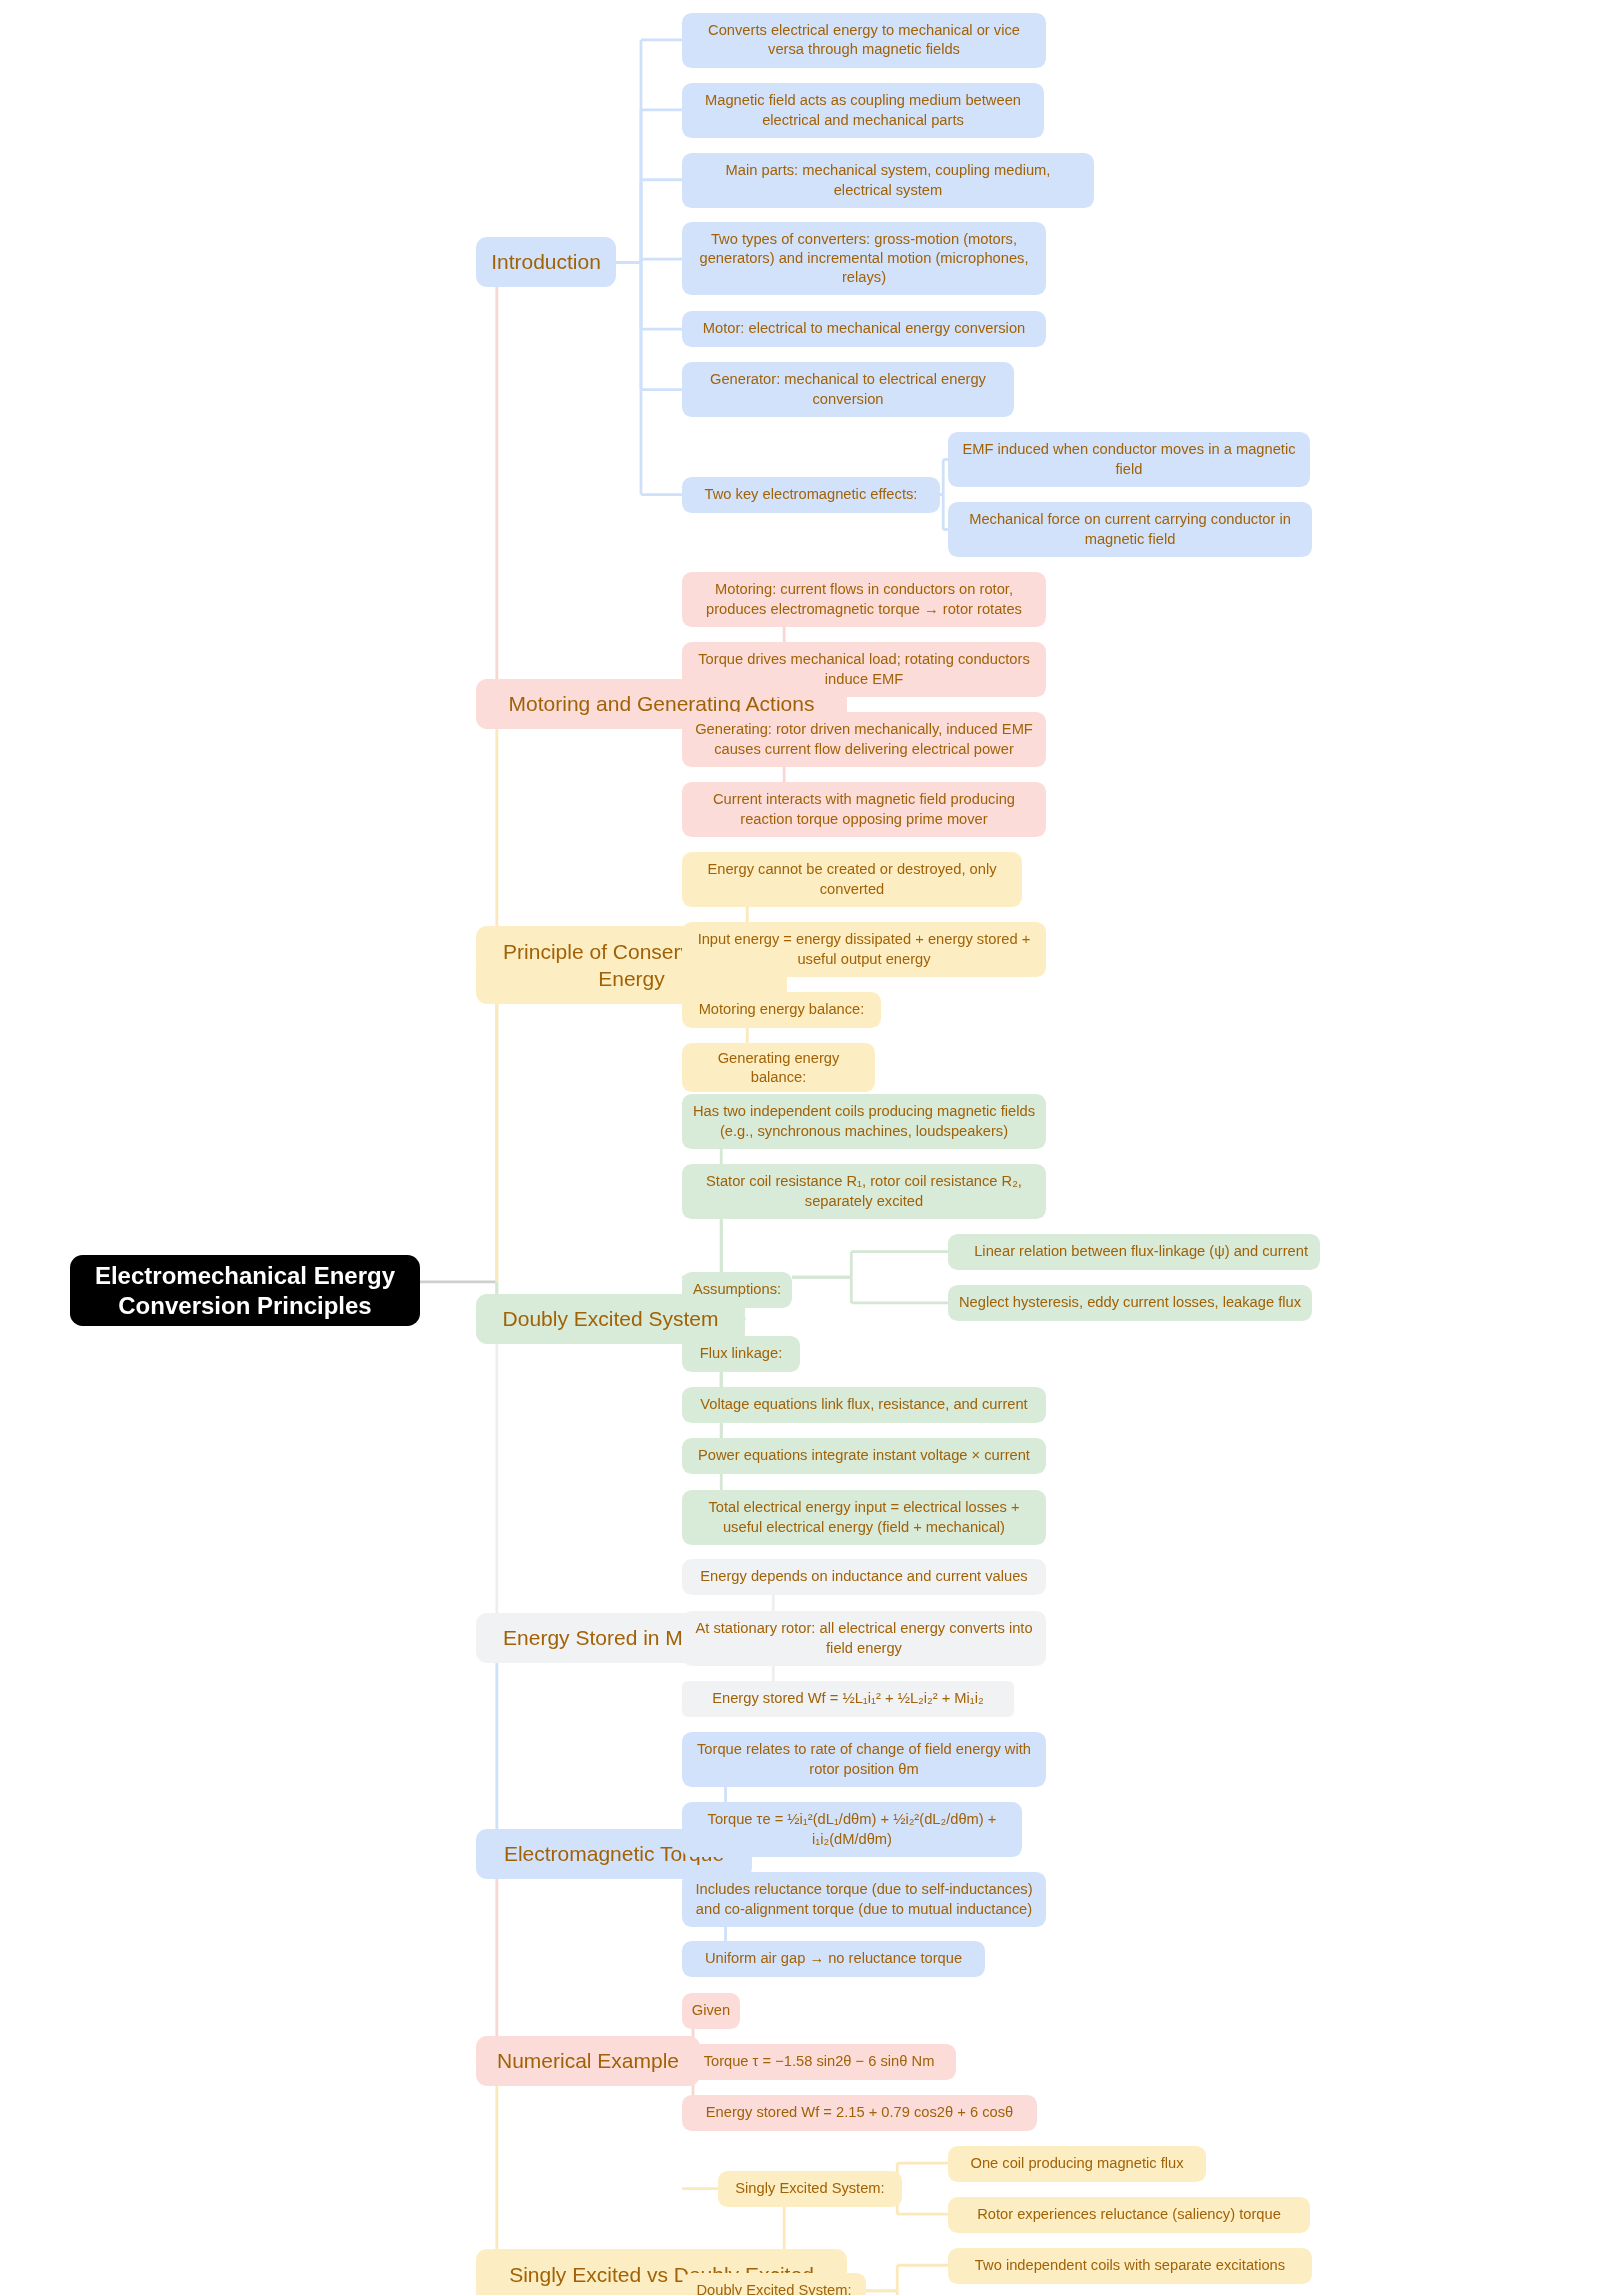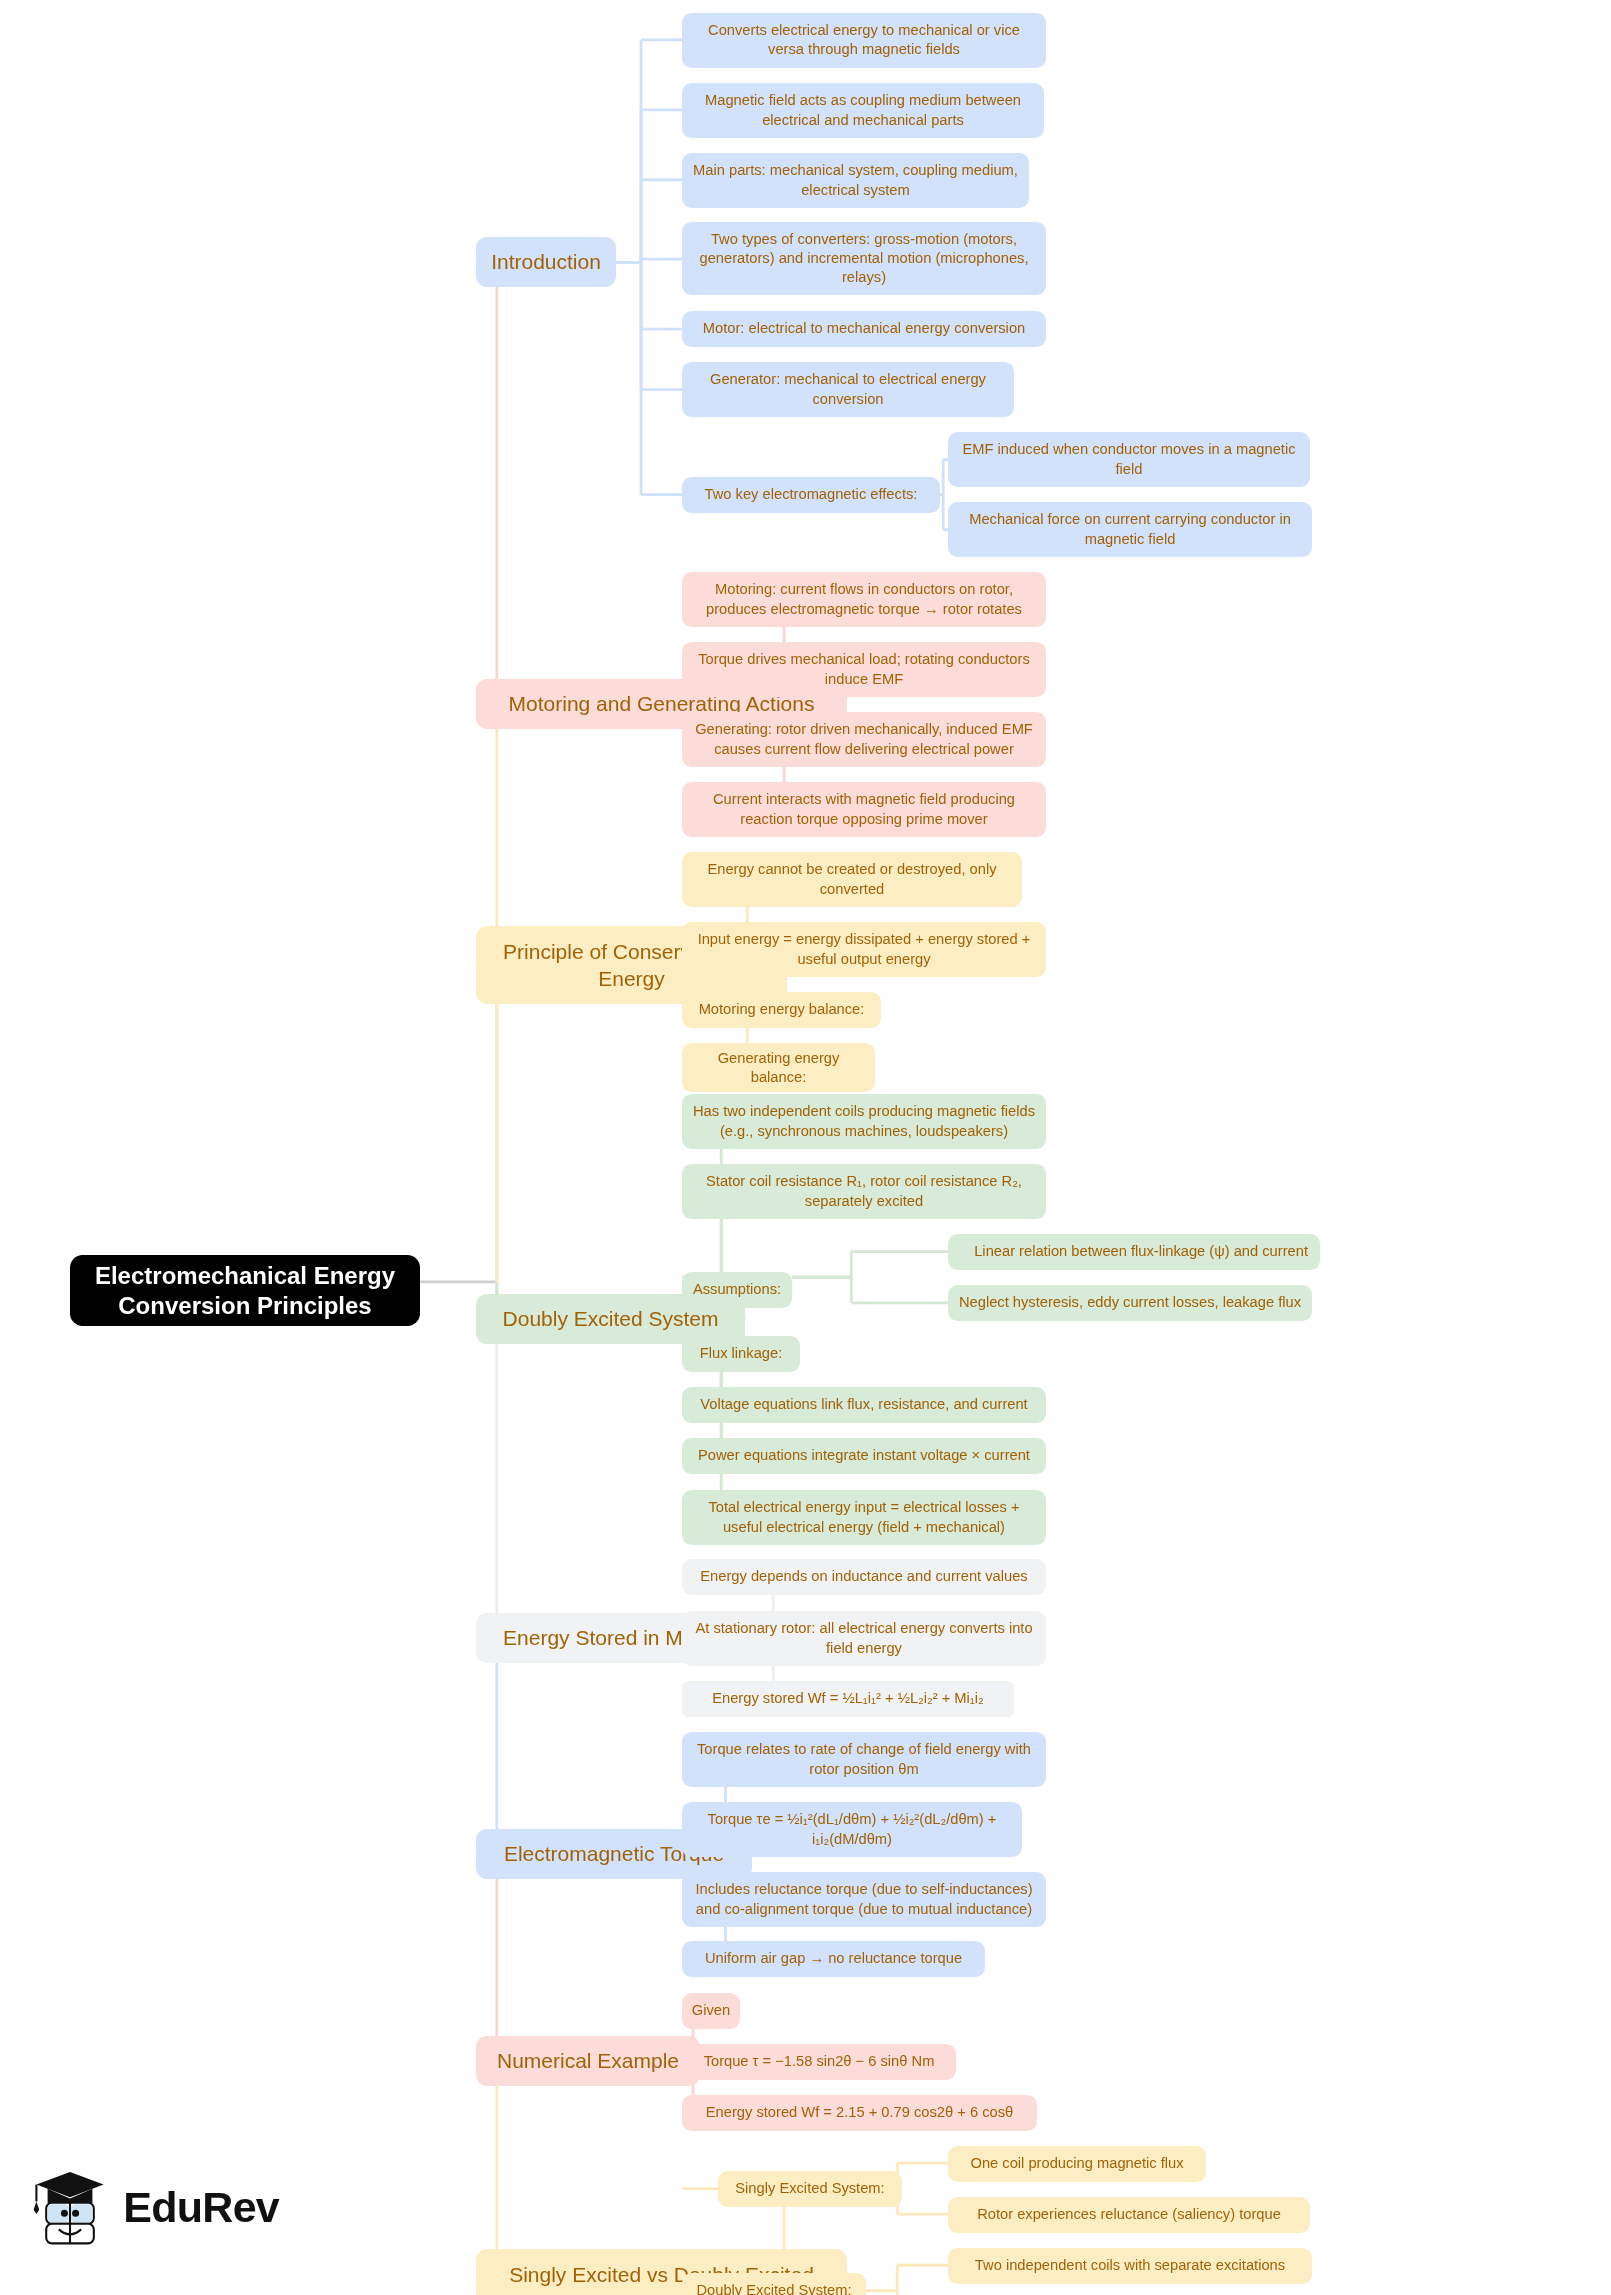--- a/index.html
+++ b/index.html
@@ -223,21 +223,21 @@
       <path d="M1120.7,3398 L975,3398" stroke="#fbe9bc" stroke-width="4" fill="none" stroke-linecap="butt"></path>
     </svg>
   <div id="nodes">
       <div class="node root" style="left: 70px; top: 1255px; width: 350px; min-height: 55px;">Electromechanical Energy
 Conversion Principles</div>
       <div class="node l1 c-blue" style="left: 476px; top: 237px; width: 140px; min-height: 50px;">Introduction</div>
       <div class="node l2 c-blue" style="left: 682px; top: 12.6px; width: 364px; min-height: 55px;">Converts electrical energy to mechanical or vice
 versa through magnetic fields</div>
       <div class="node l2 c-blue" style="left: 682px; top: 83px; width: 362px; min-height: 55px;">Magnetic field acts as coupling medium between
 electrical and mechanical parts</div>
-      <div class="node l2 c-blue" style="left: 682px; top: 153px; width: 347px; min-height: 55px;">Main parts: mechanical system, coupling medium,
+      <div class="node l2 c-blue" style="left: 682px; top: 153px; width: 412px; min-height: 55px;">Main parts: mechanical system, coupling medium,
 electrical system</div>
       <div class="node l2 c-blue" style="left: 682px; top: 222px; width: 364px; min-height: 73px;">Two types of converters: gross-motion (motors,
 generators) and incremental motion (microphones,
 relays)</div>
       <div class="node l2 c-blue" style="left: 682px; top: 311px; width: 364px; min-height: 36px;">Motor: electrical to mechanical energy conversion</div>
       <div class="node l2 c-blue" style="left: 682px; top: 362px; width: 332px; min-height: 55px;">Generator: mechanical to electrical energy
 conversion</div>
       <div class="node l2 c-blue" style="left: 682px; top: 477px; width: 258px; min-height: 36px;">Two key electromagnetic effects:</div>
       <div class="node l3 c-blue" style="left: 948px; top: 432px; width: 362px; min-height: 55px;">EMF induced when conductor moves in a magnetic
 field</div>
@@ -292,31 +292,14 @@
       <div class="node l2 c-pink" style="left: 682px; top: 2095px; width: 355px; min-height: 36px;">Energy stored Wf = 2.15 + 0.79 cos2θ + 6 cosθ</div>
       <div class="node l1 c-yellow" style="left: 476px; top: 2249px; width: 371px; min-height: 78px;">Singly Excited vs Doubly Excited
 Systems</div>
       <div class="node l2 c-yellow" style="left: 718px; top: 2171px; width: 184px; min-height: 36px;">Singly Excited System:</div>
       <div class="node l3 c-yellow" style="left: 948px; top: 2146px; width: 258px; min-height: 36px;">One coil producing magnetic flux</div>
       <div class="node l3 c-yellow" style="left: 948px; top: 2197px; width: 362px; min-height: 36px;">Rotor experiences reluctance (saliency) torque</div>
       <div class="node l2 c-yellow" style="left: 682px; top: 2273px; width: 184px; min-height: 36px;">Doubly Excited System:</div>
       <div class="node l3 c-yellow" style="left: 948px; top: 2248px; width: 364px; min-height: 36px;">Two independent coils with separate excitations</div>
     </div>
 
-  <div class="logo">
-    <svg class="logo-mark" viewBox="0 0 120 120">
-      <path d="M12 28 L60 10 L108 28 L60 46 Z" fill="#111"></path>
-      <path d="M28 34 L28 54 Q60 70 92 54 L92 34 L60 48 Z" fill="#111"></path>
-      <path d="M12 28 L12 52" stroke="#111" stroke-width="3" fill="none"></path>
-      <path d="M12 52 l-4 12 l4 6 l4 -6 z" fill="#111"></path>
-      <rect x="26" y="54" width="68" height="30" rx="8" fill="#fff" stroke="#111" stroke-width="3"></rect>
-      <rect x="28" y="56" width="30" height="26" rx="6" fill="#cfe5f5"></rect>
-      <rect x="62" y="56" width="30" height="26" rx="6" fill="#cfe5f5"></rect>
-      <circle cx="52" cy="69" r="5" fill="#111"></circle>
-      <circle cx="68" cy="69" r="5" fill="#111"></circle>
-      <rect x="26" y="84" width="68" height="28" rx="8" fill="#fff" stroke="#111" stroke-width="3"></rect>
-      <path d="M44 92 q16 14 32 0" stroke="#111" stroke-width="3" fill="none"></path>
-      <path d="M60 54 L60 112" stroke="#111" stroke-width="3"></path>
-    </svg>
-    <div class="logo-text">EduRev</div>
-  </div>
 </div>
 
 
 </body></html>

